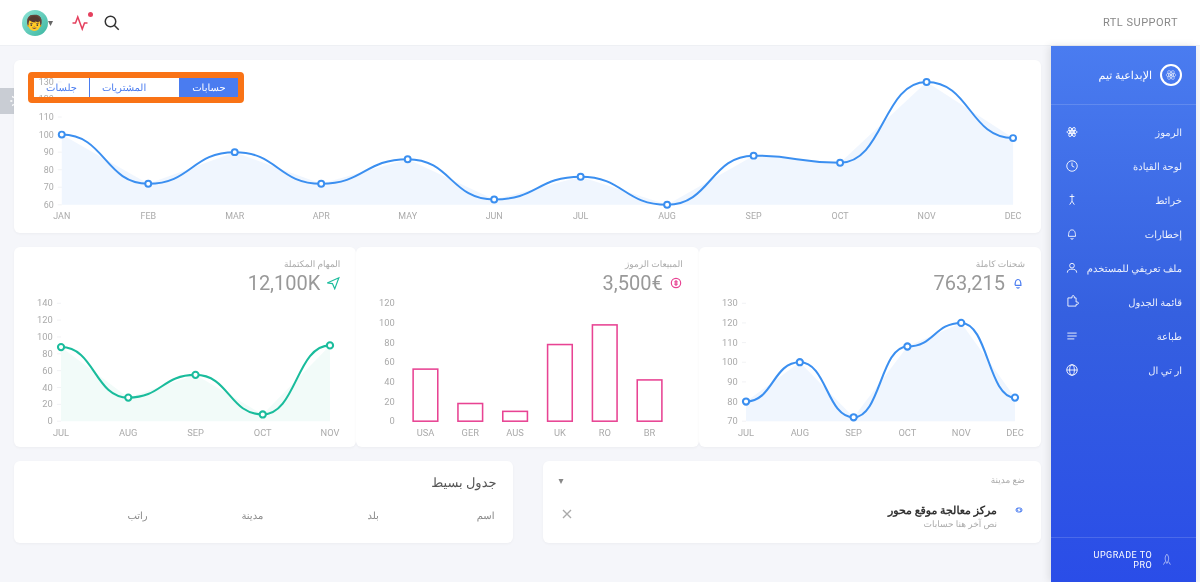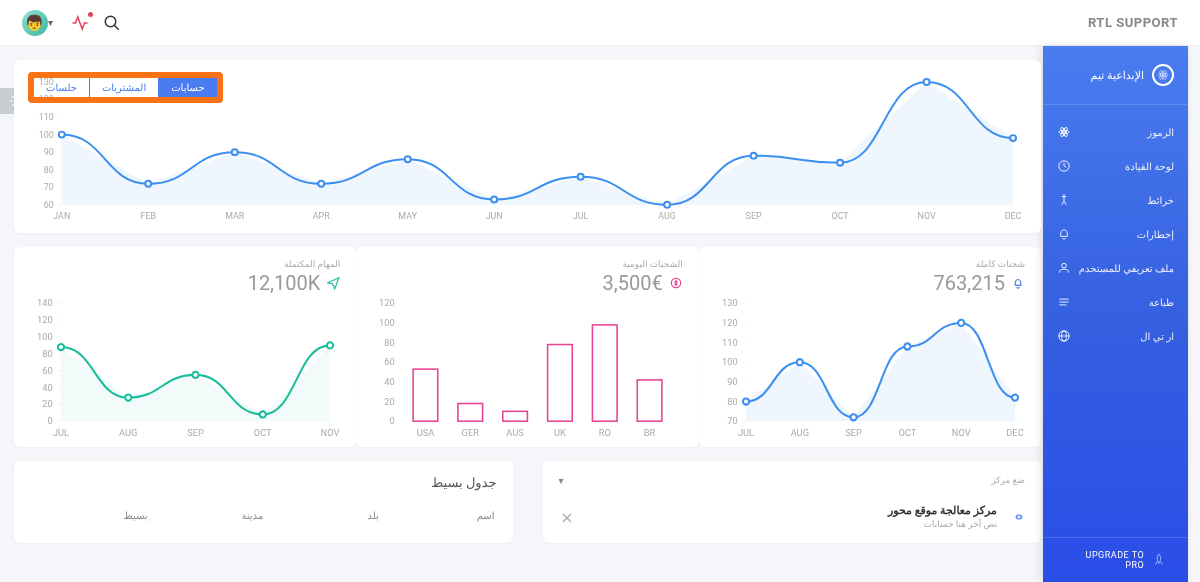--- a/index.html
+++ b/index.html
@@ -4,40 +4,40 @@
 <style>
 * { box-sizing: border-box; margin: 0; padding: 0; }
 body { font-family: -apple-system, BlinkMacSystemFont, "Segoe UI", Roboto, sans-serif; background: #f5f6fa; width: 1200px; height: 582px; overflow: hidden; direction: rtl; }
 .header { background: #fff; height: 46px; display: flex; align-items: center; justify-content: space-between; padding: 0 22px; border-bottom: 1px solid #eef0f4; direction: ltr; }
 .header-left { display: flex; align-items: center; gap: 14px; }
 .avatar { width: 26px; height: 26px; border-radius: 50%; background: linear-gradient(135deg, #8ee4d6, #3ab5a0); display: flex; align-items: center; justify-content: center; font-size: 15px; }
 .caret { font-size: 10px; color: #666; margin-right: 4px; }
 .stats-icon { width: 18px; height: 18px; color: #e5405e; position: relative; }
 .dot { position: absolute; width: 5px; height: 5px; background: #e5405e; border-radius: 50%; top: -2px; right: -4px; }
 .search-icon { width: 18px; height: 18px; stroke: #333; stroke-width: 2; fill: none; }
-.header-right { font-size: 13px; color: #888; letter-spacing: 0.5px; font-weight: bold; }
-
-.sidebar { position: absolute; right: 12px; top: 46px; width: 145px; height: calc(582px - 46px); background: linear-gradient(180deg, #4a7cf0 0%, #3560e0 50%, #2a4de8 100%); color: #fff; display: flex; flex-direction: column; box-shadow: -2px 0 8px rgba(0,0,0,0.1); }
+.header-right { font-size: 11px; color: #888; letter-spacing: 0.5px; }
+
+.sidebar { position: absolute; right: 4px; top: 46px; width: 145px; height: calc(582px - 46px); background: linear-gradient(180deg, #4a7cf0 0%, #3560e0 50%, #2a4de8 100%); color: #fff; display: flex; flex-direction: column; box-shadow: -2px 0 8px rgba(0,0,0,0.1); }
 .brand { display: flex; align-items: center; gap: 8px; padding: 18px 14px; border-bottom: 1px solid rgba(255,255,255,0.15); }
 .brand-logo { width: 22px; height: 22px; border: 2px solid #fff; border-radius: 50%; display: flex; align-items: center; justify-content: center; }
 .brand-text { font-size: 11px; font-weight: 500; }
 .nav { flex: 1; padding: 10px 0; }
 .nav-item { display: flex; align-items: center; justify-content: space-between; padding: 10px 14px; font-size: 10px; color: rgba(255,255,255,0.9); cursor: pointer; }
 .nav-item .lbl { text-align: right; flex: 1; }
 .nav-item .ic { width: 14px; height: 14px; stroke: #fff; stroke-width: 1.5; fill: none; }
 .upgrade { padding: 12px 22px; display: flex; align-items: center; gap: 8px; font-size: 9px; border-top: 1px solid rgba(255,255,255,0.15); letter-spacing: 0.5px; }
 
 .main { margin-right: 145px; margin-top: 0; padding: 14px; direction: ltr; }
 .gear-float { position: absolute; left: 0; top: 88px; width: 34px; height: 26px; background: #c9cdd4; border-radius: 0 4px 4px 0; display: flex; align-items: center; justify-content: center; color: #fff; }
 
 .big-card { background: #fff; border-radius: 6px; padding: 14px 18px 10px; margin-bottom: 14px; box-shadow: 0 1px 3px rgba(0,0,0,0.04); position: relative; }
 .big-card .tabs { position: absolute; left: 14px; top: 12px; display: flex; border: 6px solid #f97316; border-radius: 4px; overflow: hidden; direction: ltr; }
 .tab { padding: 4px 12px; font-size: 10px; color: #4a7cf0; cursor: pointer; border-left: 1px solid #4a7cf0; }
 .tab:first-child { border-left: none; }
-.tab.active { background: #4a7cf0; color: #fff; }
+.tab.active { background: #4a7cf0; color: #fff; margin-left: 21px; }
 .card-head { text-align: right; }
 .card-sub { font-size: 9px; color: #aaa; }
 .card-title { font-size: 18px; color: #333; margin-top: 2px; }
 
 .chart-svg { width: 100%; display: block; }
 .axis-label { font-size: 9px; fill: #aaa; }
 .grid-line { stroke: #f2f3f5; stroke-width: 1; }
 .line-blue { stroke: #3b8ff0; stroke-width: 2; fill: none; }
 .area-blue { fill: rgba(59,143,240,0.08); }
 .line-green { stroke: #1abc9c; stroke-width: 2; fill: none; }
@@ -53,21 +53,21 @@
 .sm-val { font-size: 20px; color: #999; margin-top: 2px; display: flex; align-items: center; justify-content: flex-end; gap: 6px; }
 .sm-val .mi { width: 14px; height: 14px; }
 
 .row2 { display: flex; gap: 30px; margin-top: 14px; }
 .half-card { flex: 1; background: #fff; border-radius: 6px; padding: 14px 16px; box-shadow: 0 1px 3px rgba(0,0,0,0.04); min-height: 70px; }
 .tbl-title { font-size: 13px; color: #555; text-align: right; margin-bottom: 14px; }
 .tbl-head { display: flex; justify-content: space-between; font-size: 10px; color: #888; direction: rtl; padding: 6px 2px; }
 .tbl-head span { flex: 1; text-align: right; }
 .card2-top { display: flex; justify-content: space-between; align-items: flex-start; }
 .c2-sub { font-size: 9px; color: #aaa; text-align: right; }
-.c2-row { display: flex; align-items: center; gap: 10px; margin-top: 18px; direction: rtl; }
+.c2-row { display: flex; align-items: flex-start; gap: 10px; margin-top: 18px; direction: rtl; }
 .c2-row .icn { width: 16px; height: 16px; color: #aaa; margin-top: 2px; flex-shrink: 0; }
 .c2-row .txt { text-align: right; flex: 1; margin-right: 6px; }
 .c2-row .t1 { font-size: 11px; font-weight: 600; color: #333; }
 .c2-row .t2 { font-size: 9px; color: #aaa; margin-top: 2px; }
 .caret-down { font-size: 10px; color: #888; }
 </style>
 </head>
 <body>
 
 <div class="header">
@@ -129,20 +129,26 @@
         <span class="lbl">إخطارات</span>
         <svg class="ic" viewBox="0 0 24 24">
           <path d="M6 16 C6 8 8 5 12 5 C16 5 18 8 18 16 L6 16 M10 19 A2 2 0 0 0 14 19"></path>
         </svg>
       </div>
     <div class="nav-item">
         <span class="lbl">ملف تعريفي للمستخدم</span>
         <svg class="ic" viewBox="0 0 24 24">
           <circle cx="12" cy="8" r="4"></circle>
           <path d="M4 20 C4 15 8 14 12 14 C16 14 20 15 20 20"></path>
+        </svg>
+      </div>
+    <div class="nav-item">
+        <span class="lbl">قائمة الجدول</span>
+        <svg class="ic" viewBox="0 0 24 24">
+          <path d="M5 5 L12 5 L12 3 A2 2 0 0 1 16 3 L16 5 L19 5 L19 12 L21 12 A2 2 0 0 1 21 16 L19 16 L19 19 L5 19 Z"></path>
         </svg>
       </div>
     <div class="nav-item">
         <span class="lbl">طباعة</span>
         <svg class="ic" viewBox="0 0 24 24">
           <line x1="4" y1="7" x2="20" y2="7"></line>
           <line x1="4" y1="12" x2="20" y2="12"></line>
           <line x1="4" y1="17" x2="16" y2="17"></line>
         </svg>
       </div>
@@ -264,21 +270,21 @@
             <path d="M 30 50.34285714285714 C 62.5 50.34285714285714 62.5 99.2 95 99.2 C 127.5 99.2 127.5 77.21428571428572 160 77.21428571428572 C 192.5 77.21428571428572 192.5 115.48571428571428 225 115.48571428571428 C 257.5 115.48571428571428 257.5 48.71428571428571 290 48.71428571428571 " class="line-green"></path>
             <circle cx="30" cy="50.34285714285714" r="3" class="pt pt-green"></circle>
             <circle cx="95" cy="99.2" r="3" class="pt pt-green"></circle>
             <circle cx="160" cy="77.21428571428572" r="3" class="pt pt-green"></circle>
             <circle cx="225" cy="115.48571428571428" r="3" class="pt pt-green"></circle>
             <circle cx="290" cy="48.71428571428571" r="3" class="pt pt-green"></circle>
           </g>
         </svg>
     </div>
     <div class="small-card">
-      <div class="sm-sub">الشحنات اليومية</div>
+      <div class="sm-sub">المبيعات الرموز</div>
       <div class="sm-val">
         <span>3,500€</span>
         <svg class="mi" viewBox="0 0 24 24" stroke="#e84393" fill="none" stroke-width="2">
             <circle cx="12" cy="12" r="8"></circle>
             <path d="M12 7 L12 17 M9 10 L15 10 M9 14 L15 14"></path>
           </svg>
       </div>
       <svg class="chart-svg" viewBox="0 0 300 140">
           <g id="mini-1">
             <text x="22" y="125" class="axis-label" text-anchor="end">0</text>
@@ -346,27 +352,27 @@
     </div>
   </div>
 
   <div class="row2">
     <div class="half-card">
       <div class="tbl-title">جدول بسيط</div>
       <div class="tbl-head">
         <span>اسم</span>
         <span>بلد</span>
         <span>مدينة</span>
-        <span>بسيط</span>
+        <span>راتب</span>
       </div>
     </div>
     <div class="half-card">
       <div class="card2-top">
         <span class="caret-down">▾</span>
-        <div class="c2-sub">ضع مركز</div>
+        <div class="c2-sub">ضع مدينة</div>
       </div>
       <div class="c2-row">
         <svg width="12" height="12" viewBox="0 0 24 24" stroke="#4a7cf0" fill="none" stroke-width="2">
             <path d="M10 14 A4 4 0 0 1 10 8 L14 8 A4 4 0 0 1 14 16 M14 10 A4 4 0 0 1 14 16 L10 16 A4 4 0 0 1 10 8"></path>
           </svg>
         <div class="txt">
           <div class="t1">مركز معالجة موقع محور</div>
           <div class="t2">نص آخر هنا حسابات</div>
         </div>
         <svg class="icn" viewBox="0 0 24 24" stroke="#aaa" fill="none" stroke-width="2">

